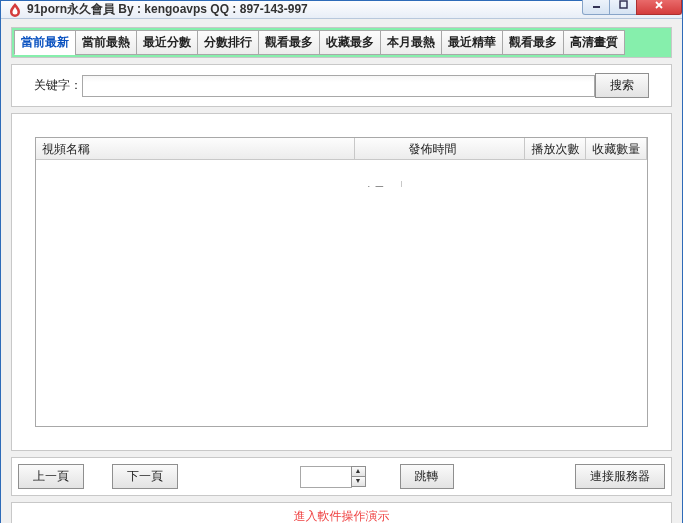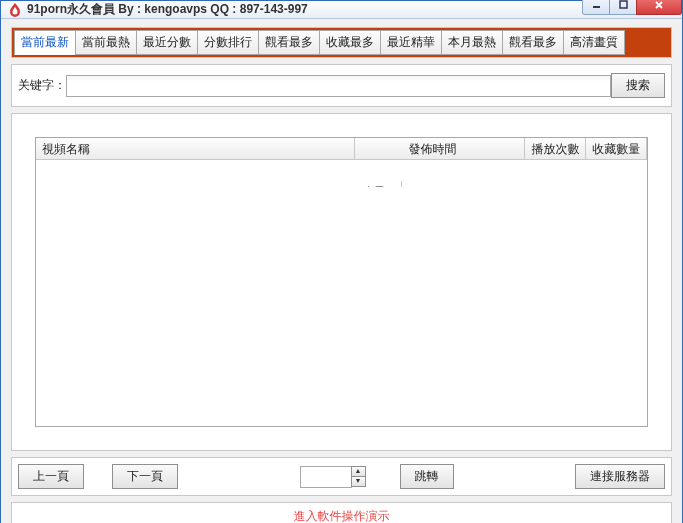--- a/index.html
+++ b/index.html
@@ -7,25 +7,25 @@
 .window { width: 683px; height: 523px; border: 1px solid #2e6bb8; background: #fff; display: flex; flex-direction: column; }
 .titlebar { height: 30px; background: linear-gradient(#fdfdfe, #e8eef7); border-bottom: 1px solid #b8c8dc; display: flex; align-items: center; padding: 0 0 0 6px; font-weight: bold; }
 .titlebar-icon { width: 16px; height: 16px; margin-right: 4px; }
 .titlebar-text { color: #333; font-size: 12px; flex: 1; }
 .win-controls { display: flex; height: 20px; margin-top: -9px; }
 .win-btn { width: 28px; height: 20px; border: 1px solid #87a4c8; background: linear-gradient(#f4f8fd,#d6e3f3); display: flex; align-items: center; justify-content: center; font-size: 10px; color: #255; cursor: pointer; margin-left: -1px; border-top: none; }
 .win-btn.min { border-bottom-left-radius: 3px; }
 .win-btn.max { }
 .win-btn.close { background: linear-gradient(#f07a7a,#d43c3c); color: #fff; border-color: #aa3030; width: 46px; border-bottom-right-radius: 3px; }
 .client { flex: 1; padding: 8px 10px 10px; display: flex; flex-direction: column; gap: 6px; background: #f0f0f0; }
-.tabs { display: flex; padding: 2px; background: #c2410c; border: 1px solid #c8c8c8; }
+.tabs { display: flex; padding: 2px; background: #86efac; border: 1px solid #c8c8c8; font-weight: bold; }
 .tab { border: 1px solid #a8a8a8; background: linear-gradient(#fcfcfc,#ececec); padding: 3px 6px; cursor: pointer; font-size: 12px; color: #222; white-space: nowrap; margin-right: -1px; }
 .tab.active { color: #0a52c0; background: #fff; border-bottom-color: #fff; }
 .panel { border: 1px solid #c8c8c8; background: #fff; padding: 23px; }
-.search-row { display: flex; align-items: center; padding: 8px 6px; }
+.search-row { display: flex; align-items: center; padding: 8px 22px; }
 .search-label { color: #222; }
 .search-input { flex: 1; height: 22px; border: 1px solid #a8a8a8; padding: 0 4px; background: linear-gradient(#f6f6f6,#fff 30%); }
 .btn { border: 1px solid #8f8f8f; background: linear-gradient(#fafafa,#e3e3e3); padding: 3px 14px; cursor: pointer; font-size: 12px; color: #222; }
 .table-panel { flex: 1; }
 .table-wrap { border: 1px solid #a8a8a8; height: 290px; background: #fff; }
 .thead { display: flex; height: 22px; background: linear-gradient(#fdfdfd,#ececec); border-bottom: 1px solid #c8c8c8; }
 .th { border-right: 1px solid #c8c8c8; padding: 3px 6px; color: #222; font-size: 12px; white-space: nowrap; overflow: hidden; }
 .bottom-row { display: flex; align-items: center; gap: 28px; padding: 6px; }
 .spacer { flex: 1; }
 .page-ctrl { display: flex; align-items: center; }
@@ -67,22 +67,22 @@
   </div>
 
   <div class="client">
     <div class="tabs" id="tabs">
         <div class="tab active">當前最新</div>
         <div class="tab">當前最熱</div>
         <div class="tab">最近分數</div>
         <div class="tab">分數排行</div>
         <div class="tab">觀看最多</div>
         <div class="tab">收藏最多</div>
+        <div class="tab">本月最熱</div>
         <div class="tab">最近精華</div>
-        <div class="tab">本月最熱</div>
         <div class="tab">觀看最多</div>
         <div class="tab">高清畫質</div>
       </div>
 
     <div class="panel search-row">
       <span class="search-label">关键字：</span>
       <input class="search-input" value="" style="">
       <button class="btn">搜索</button>
     </div>
 

